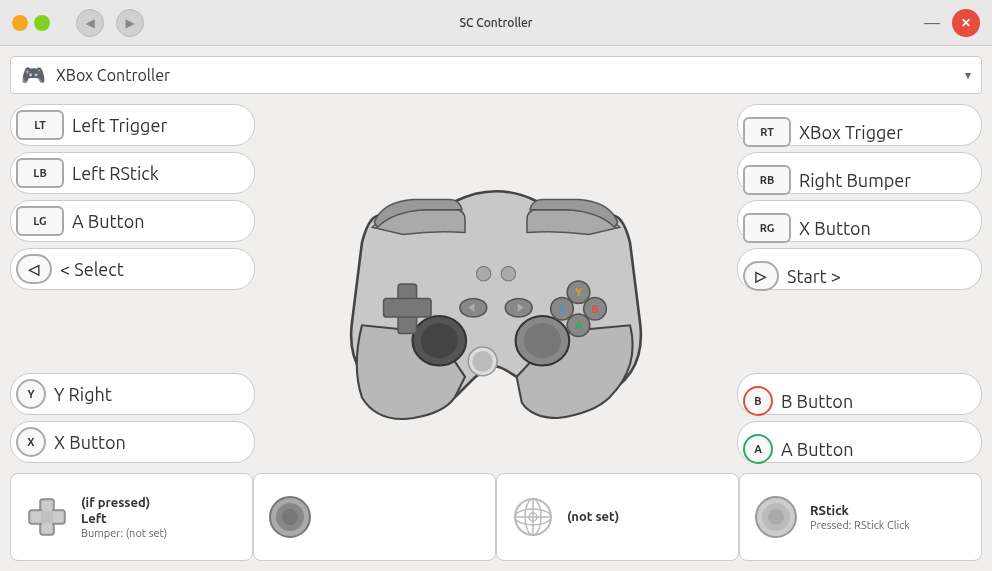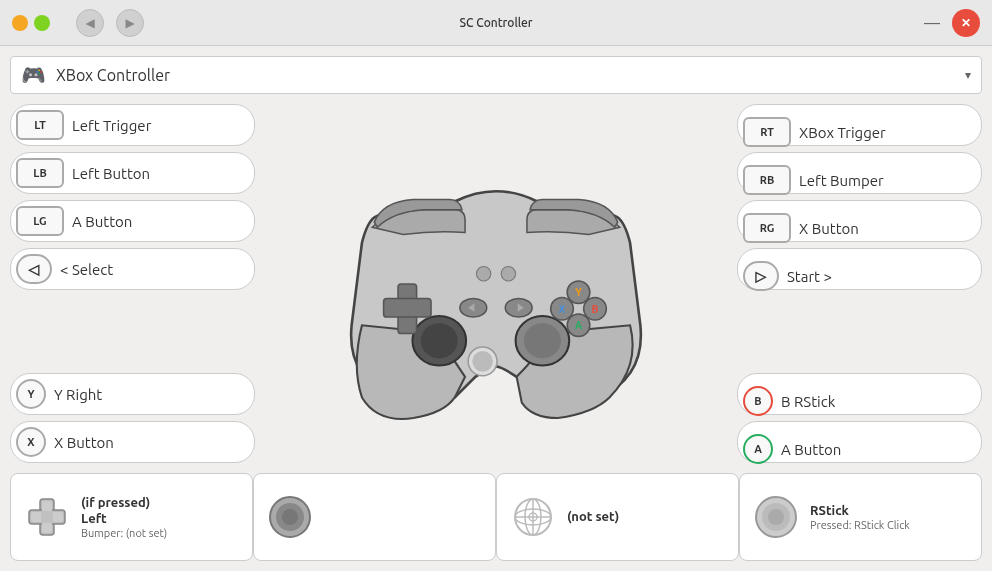--- a/index.html
+++ b/index.html
@@ -124,21 +124,21 @@
       font-weight: bold;
       color: #333;
       background: #f8f8f8;
       flex-shrink: 0;
     }
     .btn-label-badge.oval {
       border-radius: 15px;
       width: 36px;
     }
     .btn-text {
-      font-size: 15px;
+      font-size: 18px;
       color: #333;
     }
     .controller-area {
       flex: 1;
       display: flex;
       align-items: center;
       justify-content: center;
     }
     .bottom-section {
       display: flex;
@@ -224,21 +224,21 @@
 
     <div class="left-buttons">
 
       <div id="left-top-buttons" style="display:flex;flex-direction:column;gap:6px;">
         <div class="btn-row">
           <div class="btn-label-badge">LT</div>
           <span class="btn-text">Left Trigger</span>
         </div>
         <div class="btn-row">
           <div class="btn-label-badge">LB</div>
-          <span class="btn-text">Left Button</span>
+          <span class="btn-text">Left RStick</span>
         </div>
         <div class="btn-row">
           <div class="btn-label-badge">LG</div>
           <span class="btn-text">A Button</span>
         </div>
         <div class="btn-row">
           <div class="btn-label-badge oval" style="font-size:14px;">◁</div>
           <span class="btn-text">&lt; Select</span>
         </div>
       </div>
@@ -313,38 +313,38 @@
 
     <div class="right-buttons">
 
       <div style="display:flex;flex-direction:column;gap:6px;">
         <div class="btn-row right-btn-row">
           <div class="btn-label-badge">RT</div>
           <span class="btn-text">XBox Trigger</span>
         </div>
         <div class="btn-row right-btn-row">
           <div class="btn-label-badge">RB</div>
-          <span class="btn-text">Left Bumper</span>
+          <span class="btn-text">Right Bumper</span>
         </div>
         <div class="btn-row right-btn-row">
           <div class="btn-label-badge">RG</div>
           <span class="btn-text">X Button</span>
         </div>
         <div class="btn-row right-btn-row">
           <div class="btn-label-badge oval" style="font-size:14px;">▷</div>
           <span class="btn-text">Start &gt;</span>
         </div>
       </div>
 
       <div style="flex:1;min-height:60px;"></div>
 
       <div style="display:flex;flex-direction:column;gap:6px;">
         <div class="btn-row right-btn-row">
           <div class="btn-label-badge" style="border-radius:50%;width:30px;height:30px;border-color:#e74c3c;">B</div>
-          <span class="btn-text">B RStick</span>
+          <span class="btn-text">B Button</span>
         </div>
         <div class="btn-row right-btn-row">
           <div class="btn-label-badge" style="border-radius:50%;width:30px;height:30px;border-color:#27ae60;">A</div>
           <span class="btn-text">A Button</span>
         </div>
       </div>
     </div>
   </div>
 
   <div class="bottom-section">

